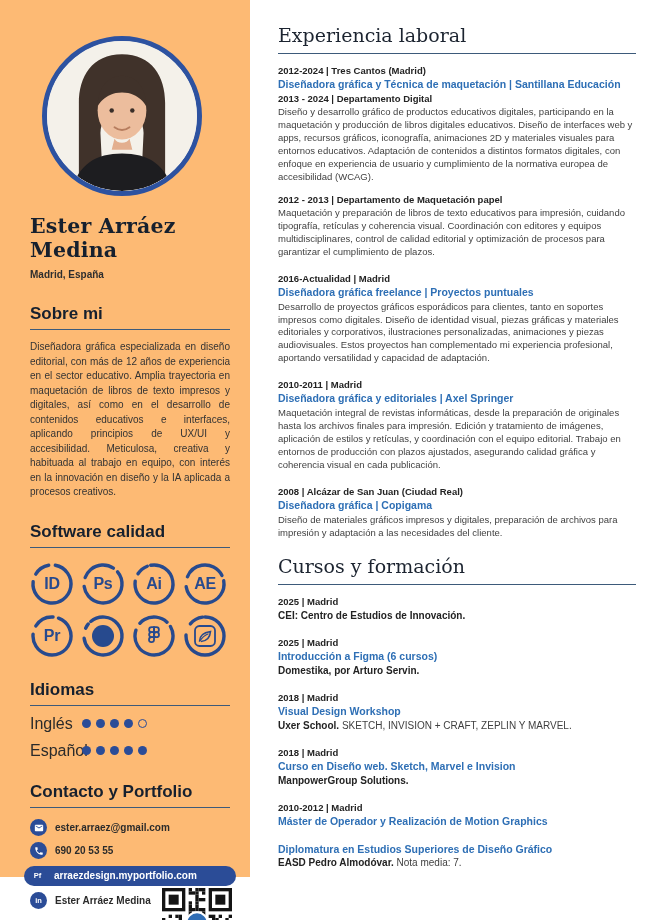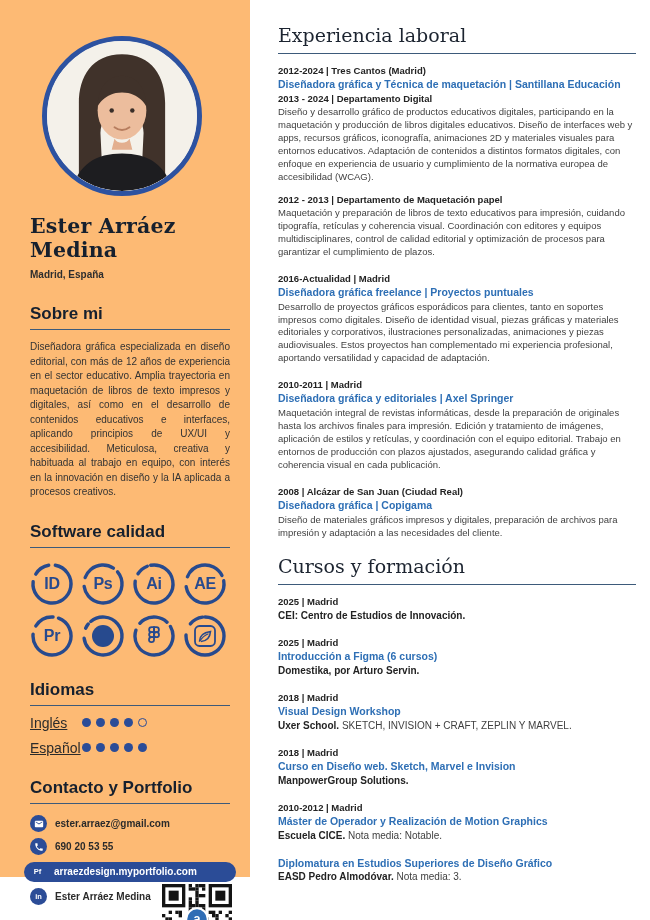--- a/index.html
+++ b/index.html
@@ -22,21 +22,21 @@
   .skills-h{margin-top:22px;}
   .skills-grid{display:flex;flex-wrap:wrap;gap:8px 7px;margin-top:14px;width:200px;}
   .skill{width:44px;height:44px;position:relative;}
   .skill svg{position:absolute;left:0;top:0;}
   .skill .glyph{position:absolute;left:0;top:0;width:44px;height:44px;display:flex;
                 align-items:center;justify-content:center;font-size:16px;font-weight:bold;
                 color:#274a8e;letter-spacing:-.3px;}
   .lang-h{margin-top:22px;}
   .lang-row{display:flex;align-items:center;margin-top:9px;}
   .lang-row:first-of-type{margin-top:13px;}
-  .lang-label{width:52px;font-size:14px;color:#2b2b2b;text-decoration:underline;}
+  .lang-label{width:52px;font-size:16px;color:#2b2b2b;}
   .dots{display:flex;gap:5px;align-items:center;}
   .dot{width:9px;height:9px;border-radius:50%;background:#2b4c97;box-sizing:border-box;}
   .dot.empty{background:transparent;border:1.6px solid #2b4c97;}
   .contact-h{margin-top:22px;}
   .contact-list{position:relative;margin-top:12px;}
   .c-row{display:flex;align-items:center;gap:8px;height:16px;margin-bottom:7px;}
   .c-ic{flex:0 0 17px;width:17px;height:17px;border-radius:50%;background:#2b4c97;
         display:flex;align-items:center;justify-content:center;color:#fff;
         font-size:7.5px;font-weight:bold;}
   .c-txt{font-size:10px;font-weight:bold;color:#2b2b2b;white-space:nowrap;}
@@ -407,22 +407,21 @@
 
       <article class="entry">
         <div class="meta">2018 | Madrid</div>
         <div class="etitle">Curso en Diseño web. Sketch, Marvel e Invision</div>
         <div class="orgline"><span class="org">ManpowerGroup Solutions.</span><span></span></div>
       </article>
 
       <article class="entry">
         <div class="meta">2010-2012 | Madrid</div>
         <div class="etitle">Máster de Operador y Realización de Motion Graphics</div>
-        <div class="orgline"><span class="org">Escuela CICE.</span><span> Nota media: Notable.</span></div>
       </article>
 
       <article class="entry">
         <div class="etitle">Diplomatura en Estudios Superiores de Diseño Gráfico</div>
-        <div class="orgline"><span class="org">EASD Pedro Almodóvar.</span><span> Nota media: 3.</span></div>
+        <div class="orgline"><span class="org">EASD Pedro Almodóvar.</span><span> Nota media: 7.</span></div>
       </article>
     </div>
   </main>
 </div>
 
 </body></html>

